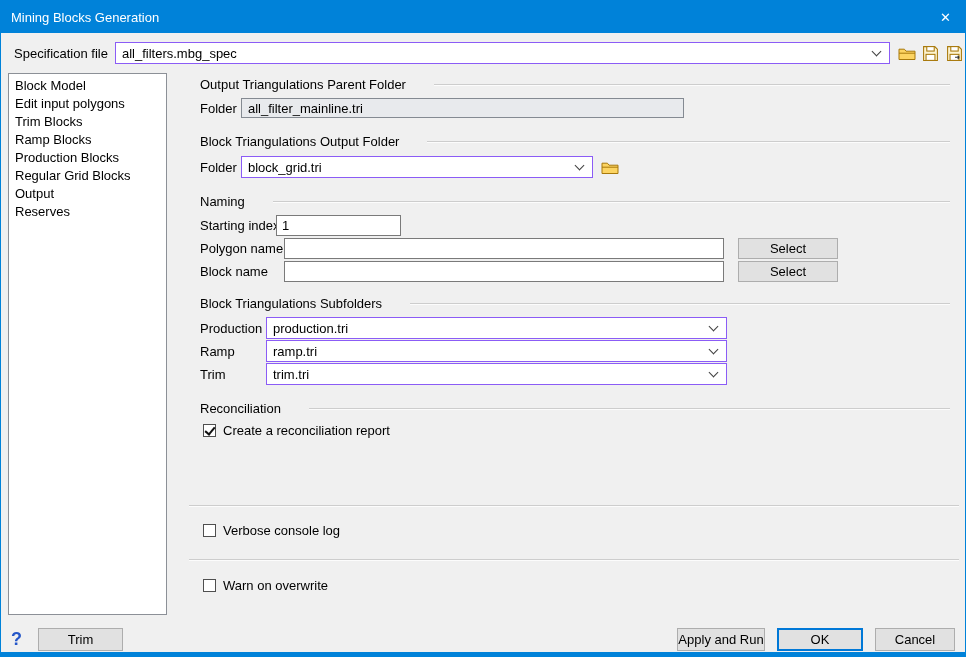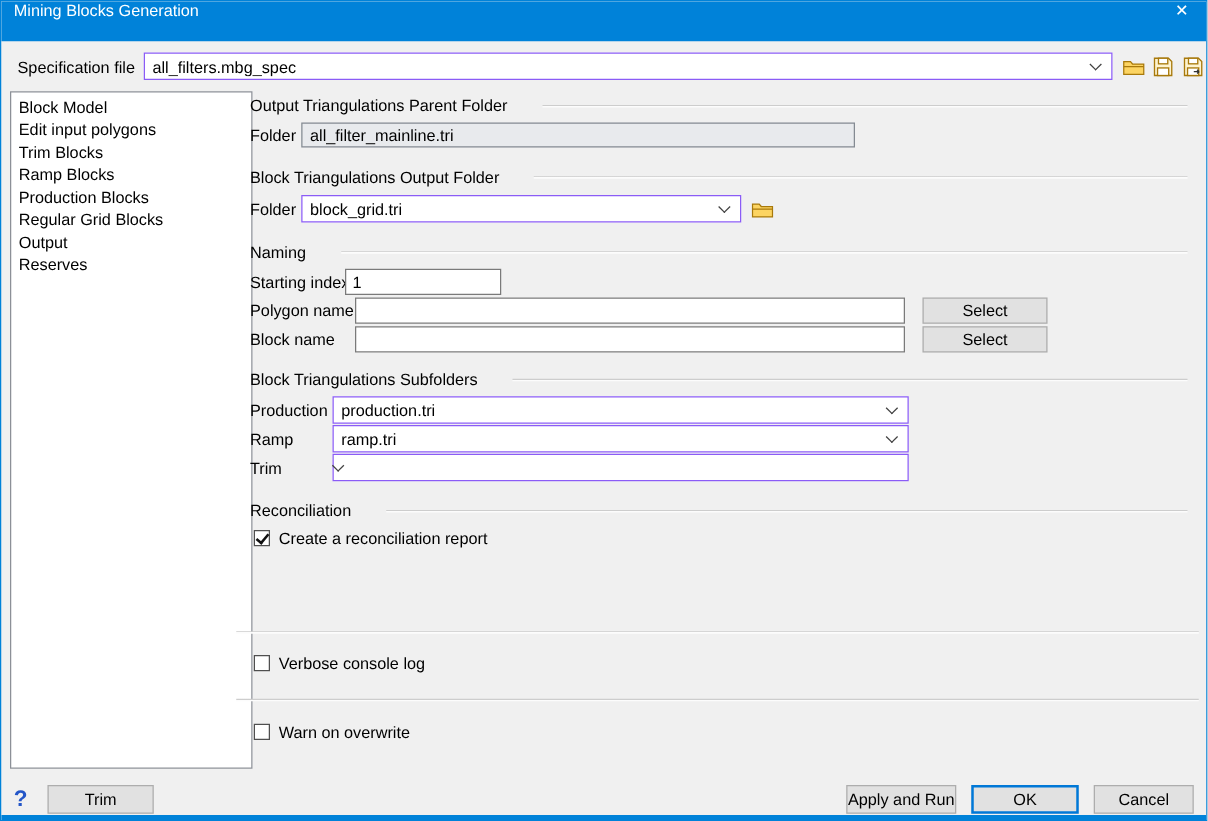--- a/index.html
+++ b/index.html
@@ -3,31 +3,31 @@
 <meta charset="utf-8">
 <style>
   * { margin:0; padding:0; box-sizing:border-box; }
   html,body { background:#d8d8d8; }
   .window {
     position:relative; width:966px; height:657px; background:#f0f0f0;
     font-family:"Liberation Sans", sans-serif; font-size:13px; color:#000;
     overflow:hidden; border:1px solid var(--titlebar,#0082d9);
   }
   
-  .titlebar { position:absolute; top:0; left:0; right:0; height:32px; background:var(--titlebar,#0082d9); color:#fff; display:flex; }
+  .titlebar { position:absolute; top:0; left:0; right:0; height:32px; background:var(--titlebar,#0082d9); color:#fff; display:flex; align-items:center; }
   .titlebar .title { margin-left:10px; font-size:13px; }
   .titlebar .close { margin-left:auto; margin-right:14px; font-size:13px; cursor:default; }
   
   .specrow { position:absolute; top:32px; left:0; right:0; height:40px; display:flex; align-items:center; padding-left:13px; }
   .specrow .lbl { margin-right:7px; white-space:nowrap; }
   .spec-combo { width:778px; }
   .iconbtn { display:inline-flex; align-items:center; justify-content:center; width:21px; height:21px; margin-left:3px; cursor:default; }
   .iconbtn.first { margin-left:6px; }
   
-  .sidebar { position:absolute; left:7px; top:72px; width:194px; height:542px; background:#fff; border:1px solid #8c9097; padding-top:3px; }
+  .sidebar { position:absolute; left:7px; top:72px; width:159px; height:542px; background:#fff; border:1px solid #8c9097; padding-top:3px; }
   .sidebar .item { height:18px; line-height:18px; padding-left:6px; white-space:nowrap; cursor:default; }
   
   .main { position:absolute; left:188px; top:72px; width:770px; height:542px; }
   .g-header { position:absolute; left:11px; right:9px; display:flex; align-items:center; height:15px;gap:21px; }
   .g-title { white-space:nowrap; }
   .etch { flex:1; height:2px; margin-left:7px; background:linear-gradient(to bottom,#cdcdcd 50%,#fcfcfc 50%); }
   .sep { position:absolute; left:0; right:0; height:2px; background:linear-gradient(to bottom,#cdcdcd 50%,#fcfcfc 50%); }
   .row { position:absolute; left:11px; right:9px; display:flex; align-items:center; height:22px; }
   .row.chk { height:15px; padding-left:3px; }
   .lbl { flex:none; white-space:nowrap; }
@@ -170,20 +170,21 @@
     <div class="row" style="top:267px">
       <span class="lbl lw66">Ramp</span>
       <div class="combo fw461">
         <span class="combo-text">ramp.tri</span>
         <span class="chev"></span>
       </div>
     </div>
     <div class="row" style="top:290px">
       <span class="lbl lw66">Trim</span>
       <div class="combo fw461">
+        <span class="combo-text">trim.tri</span>
         <span class="chev"></span>
       </div>
     </div>
 
     <div class="g-header" style="top:328px">
       <span class="g-title">Reconciliation</span>
       <span class="etch"></span>
     </div>
     <div class="row chk" style="top:350px">
       <span class="checkbox checked"></span>

